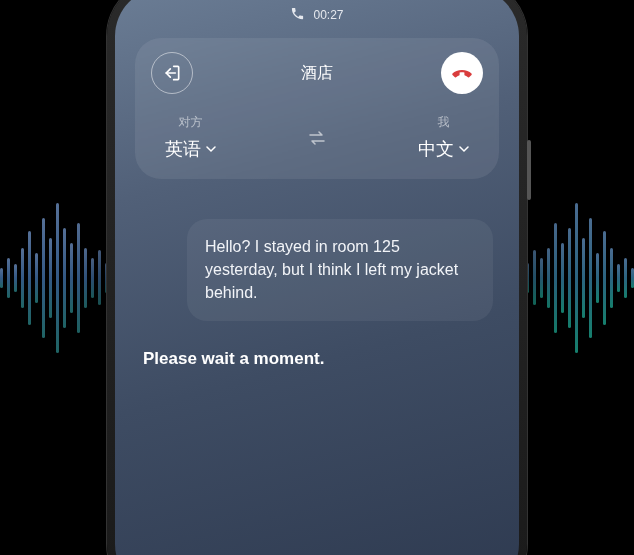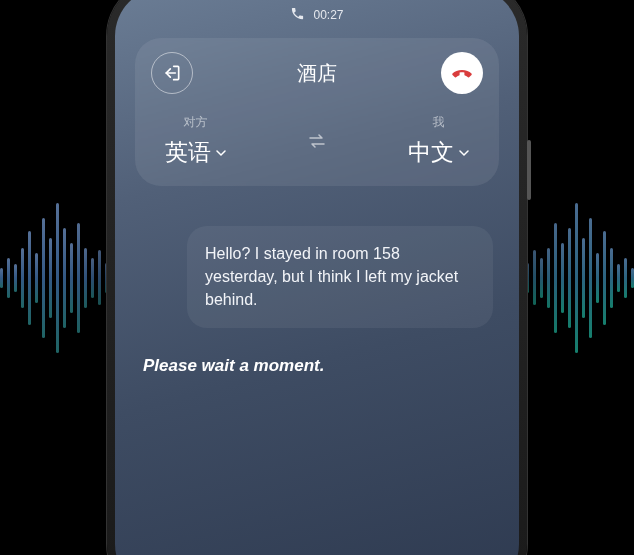--- a/index.html
+++ b/index.html
@@ -99,21 +99,21 @@
     }
     .circle-btn.exit {
       border: 1.5px solid rgba(255,255,255,0.5);
       background: transparent;
     }
     .circle-btn.hangup {
       background: #fff;
     }
     .circle-btn svg { display: block; }
     .title {
-      font-size: 20px;
+      font-size: 16px;
       font-weight: 500;
       color: #fff;
     }
     .lang-row {
       display: flex;
       align-items: center;
       justify-content: space-between;
       padding: 0 14px;
       text-align: center;
     }
@@ -126,21 +126,21 @@
     .lang-label {
       font-size: 12px;
       color: rgba(255,255,255,0.55);
     }
     .lang-value-row {
       display: flex;
       align-items: center;
       gap: 5px;
     }
     .lang-value {
-      font-size: 23px;
+      font-size: 18px;
       font-weight: 500;
       color: #fff;
     }
     .swap-btn {
       width: 28px;
       height: 28px;
       display: flex;
       align-items: center;
       justify-content: center;
       color: rgba(255,255,255,0.6);
@@ -169,21 +169,20 @@
       line-height: 1.45;
     }
     .msg-out {
       padding: 0 2px;
     }
     .msg-out .trans {
       font-size: 17px;
       font-weight: 600;
       color: #fff;
       margin-bottom: 6px;
-      font-style: italic;
     }
     .msg-out .orig {
       font-size: 20px;
       color: #cfe3ff;
       font-weight: 400;
     }
   </style>
 </head>
 <body>
 
@@ -278,21 +277,21 @@
             <svg width="10" height="10" viewBox="0 0 10 10">
                 <path d="M1 3l4 4 4-4" stroke="#fff" stroke-width="1.5" fill="none" stroke-linecap="round"></path>
               </svg>
           </span>
         </div>
       </div>
     </div>
 
     <div class="messages">
       <div class="msg-in">
-        <div class="trans">Hello? I stayed in room 158 yesterday, but I think I left my jacket behind.</div>
+        <div class="trans">Hello? I stayed in room 125 yesterday, but I think I left my jacket behind.</div>
       </div>
       <div class="msg-out">
         <div class="trans">Please wait a moment.</div>
       </div>
     </div>
 
   </div>
 </div>
 
 </body></html>

